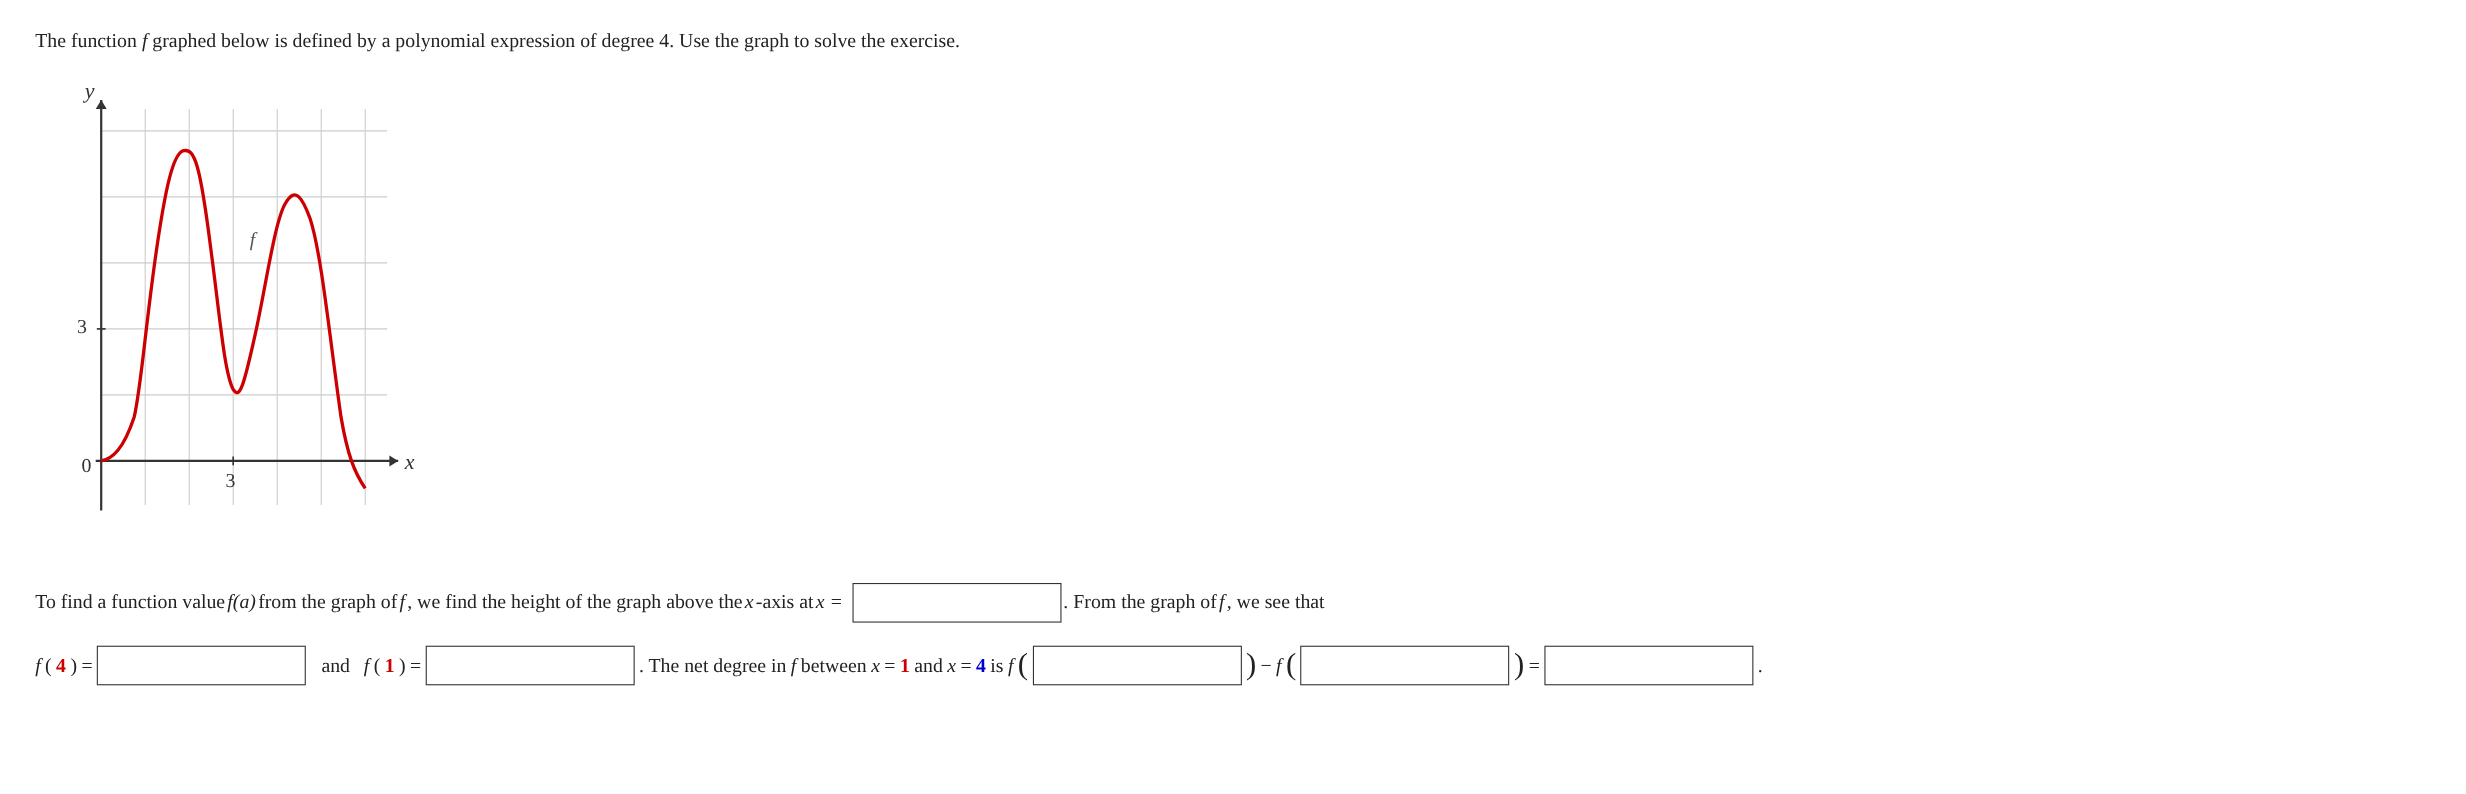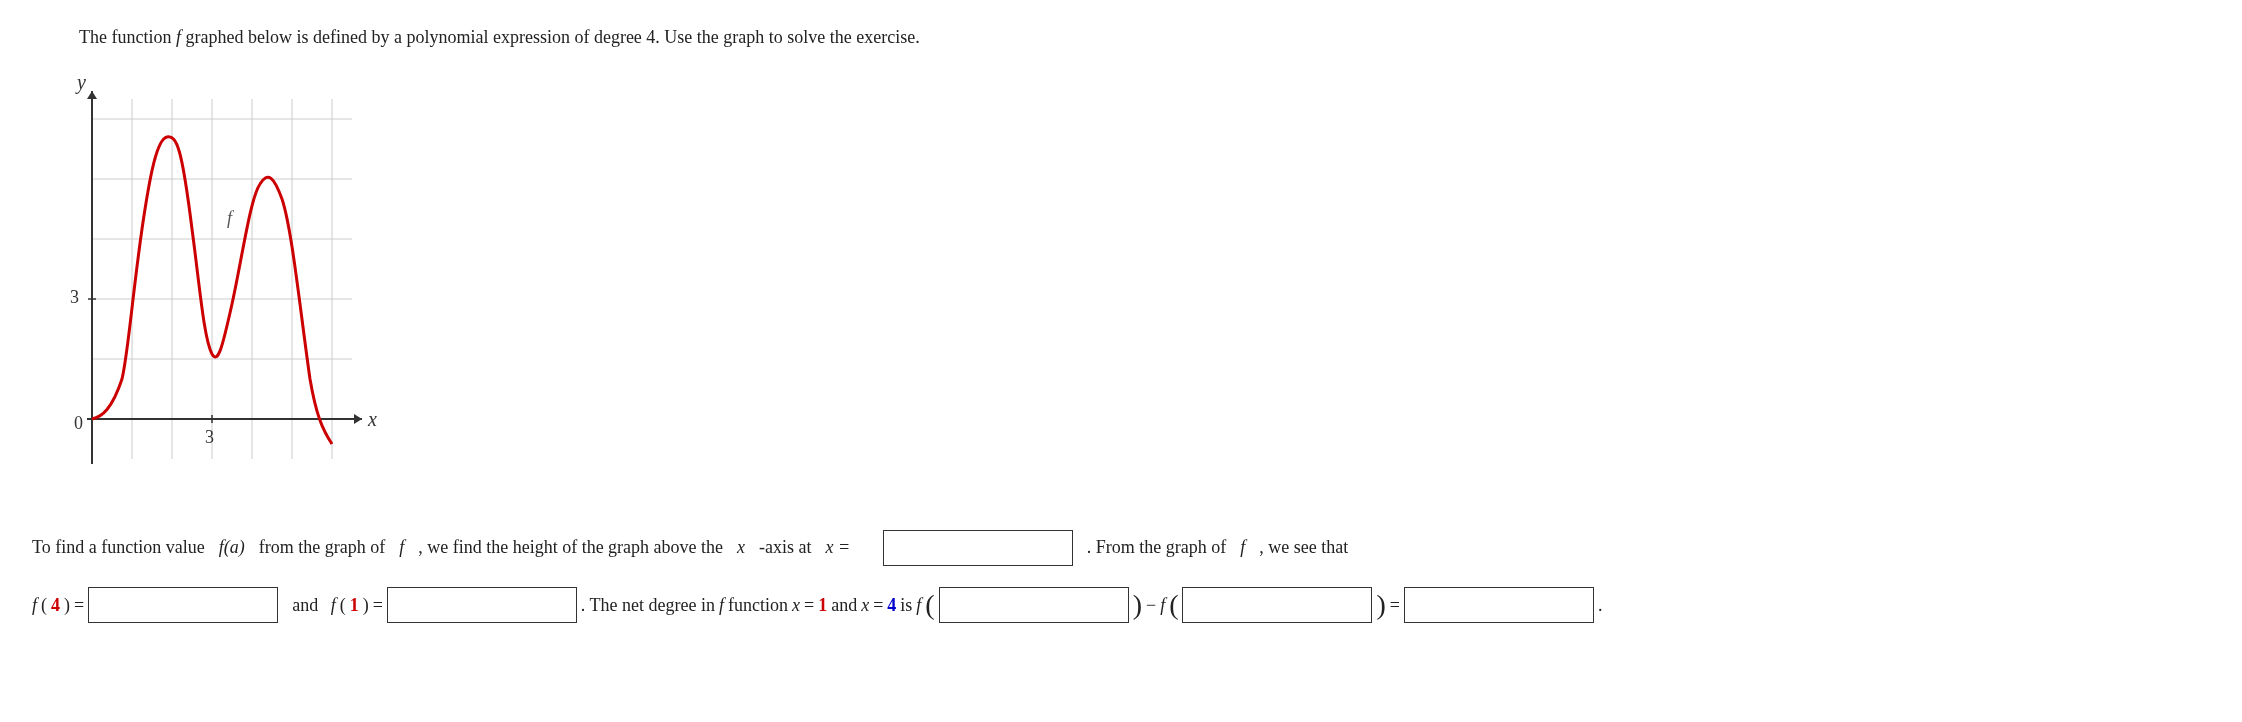--- a/index.html
+++ b/index.html
@@ -10,40 +10,39 @@
       color: #222;
       padding: 24px 32px;
       width: 2242px;
       min-height: 722px;
     }
 
     .intro-text {
       font-size: 18px;
       margin-bottom: 18px;
       line-height: 1.5;
-      margin-left: 47px;
     }
 
     .italic { font-style: italic; }
 
     .content-area {
       display: flex;
       flex-direction: column;
       gap: 0px;
     }
 
     .graph-area {
       margin-bottom: 24px;
     }
 
     .equation-line {
       display: flex;
       align-items: center;
       flex-wrap: wrap;
-      gap: 14px;
+      gap: 2px;
       margin-bottom: 18px;
       font-size: 18px;
       line-height: 2.2;
     }
 
     .answer-box {
       display: inline-block;
       border: 1.5px solid #333;
       min-width: 150px;
       height: 36px;
@@ -151,21 +150,21 @@
     <span style="margin-left:10px;">and</span>&nbsp;
 
     
     <span class="italic">f</span><span>(</span><span class="highlight-red">1</span><span>)</span>
     <span>=</span>
     <input type="text" class="answer-box answer-box-wide" style="">
 
     
     <span>. The net degree in </span>
     <span class="italic">f</span>
-    <span> function  </span>
+    <span> between  </span>
     <span class="italic">x</span>
     <span>=</span>
     <span class="highlight-red">1</span>
     <span> and </span>
     <span class="italic">x</span>
     <span>=</span>
     <span class="highlight-blue">4</span>
     <span> is  </span>
 
     

